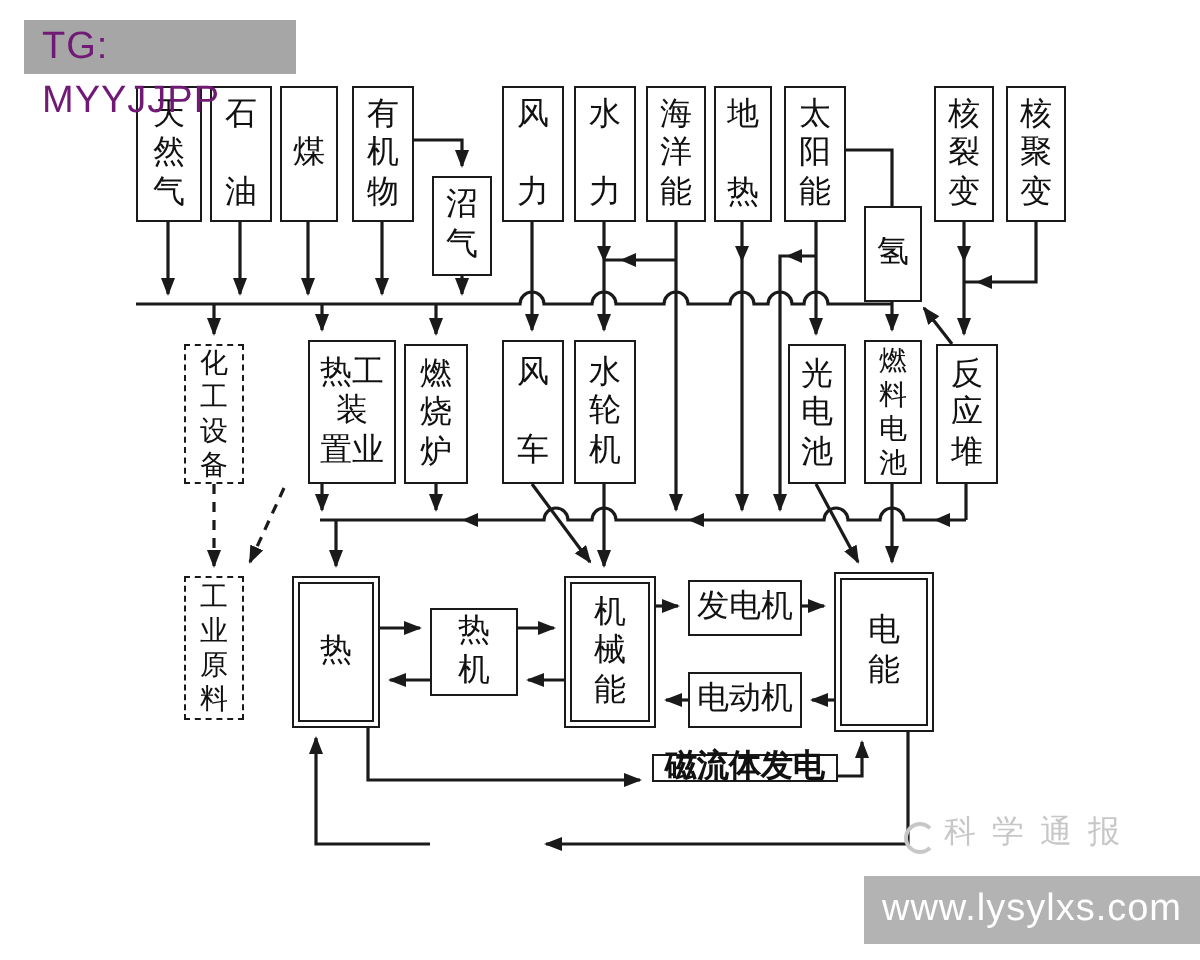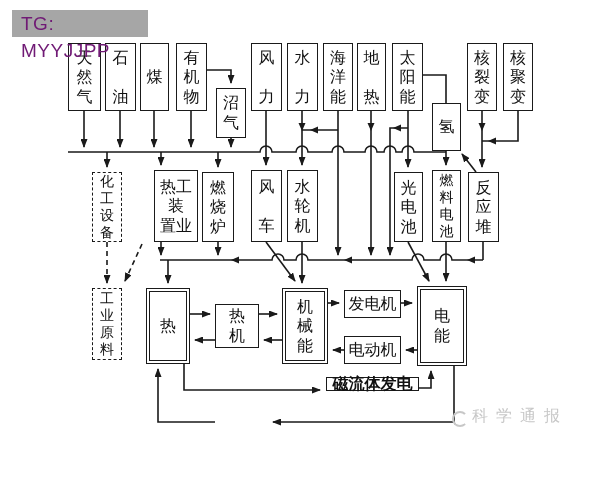--- a/index.html
+++ b/index.html
@@ -183,13 +183,14 @@
       <div class="node solid" style="left: 326px; top: 377px; width: 93px; height: 14px; font-weight: bold;">磁流体发电</div>
     </div>
 
   <div class="badge">TG: MYYJJPP</div>
 
   <div class="journal">
     <span class="journal-logo"></span>
     <span>科学通报</span>
   </div>
 
+  <div class="sitebar">www.lysylxs.com</div>
 </div>
 
 </body></html>

